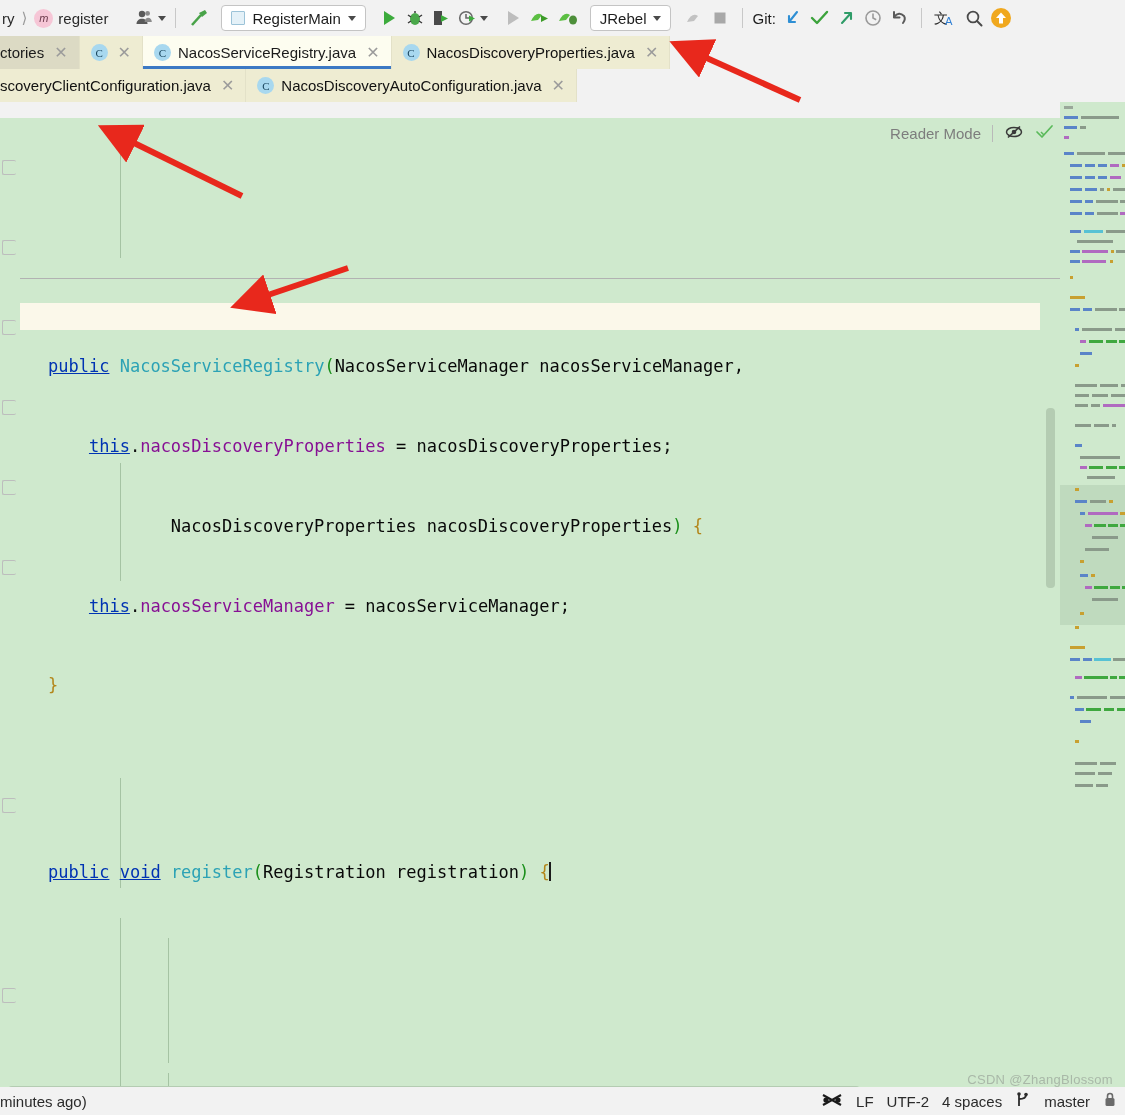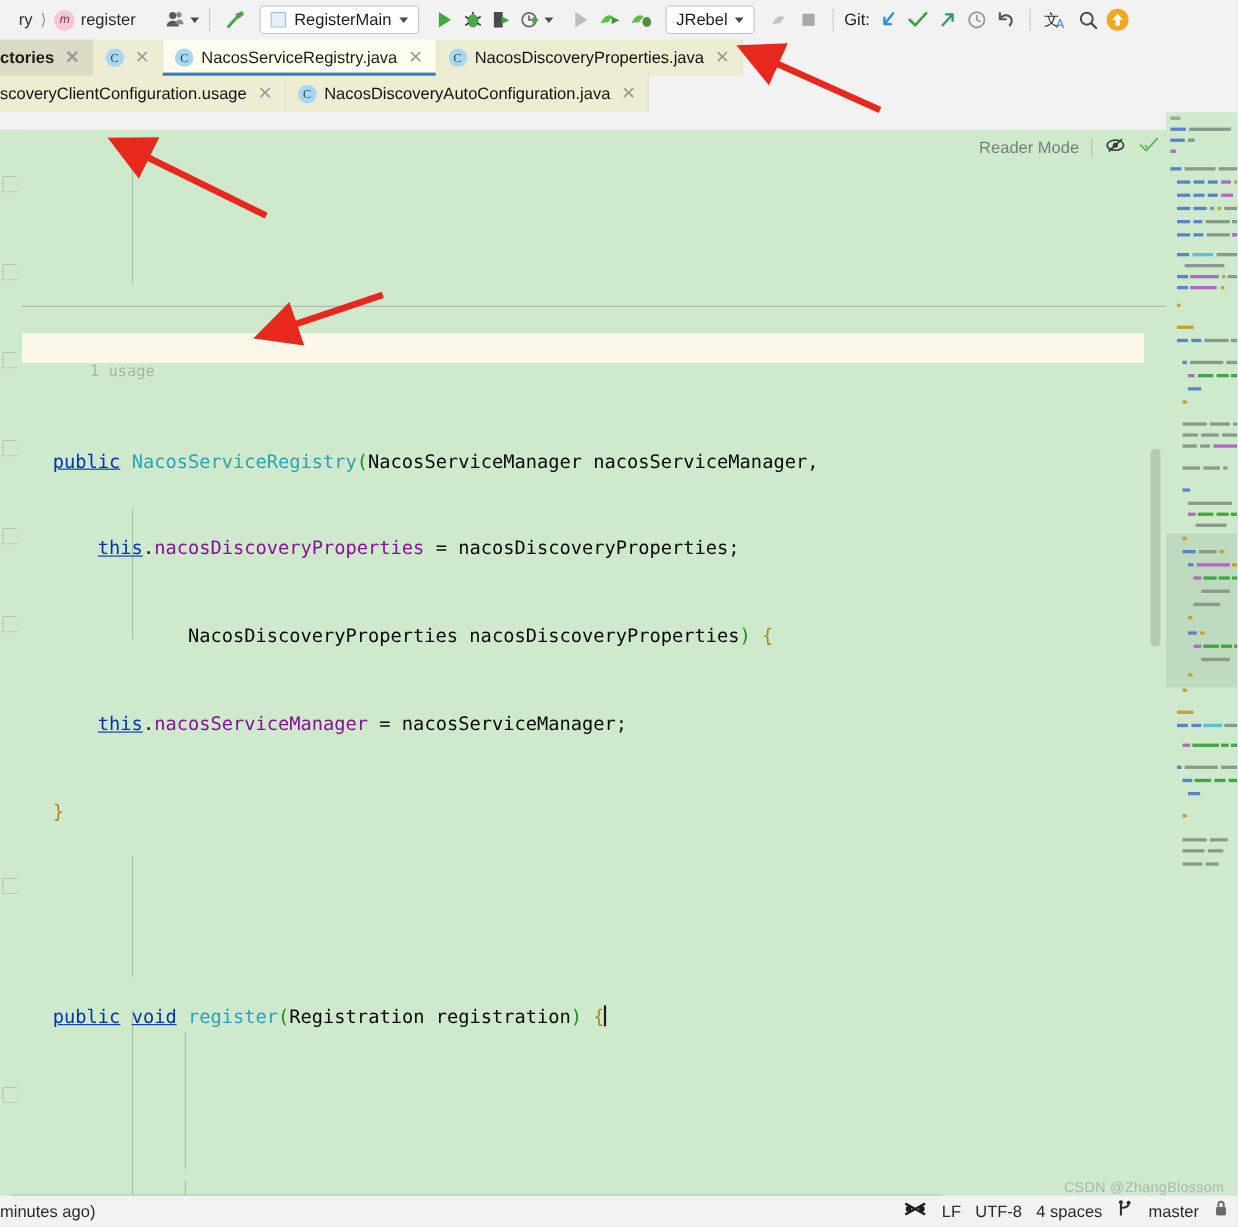--- a/index.html
+++ b/index.html
@@ -10,21 +10,21 @@
     -webkit-font-smoothing:antialiased;
   }
   .app { position:relative; width:1125px; height:1115px; }
 
   
   .toolbar{
     position:absolute; left:0; top:0; width:1125px; height:36px;
     background:#f2f2f2; display:flex; align-items:center; gap:0;
     font-size:15px; color:#1c1c1c; white-space:nowrap;
   }
-  .crumb{ display:flex; align-items:center; gap:5px; padding-left:17px; }
+  .crumb{ display:flex; align-items:center; gap:5px; padding-left:2px; }
   .crumb-text{ font-size:15px; color:#2b2b2b; }
   .crumb-sep{ color:#9a9a9a; font-size:15px; padding:0 2px;}
   .mbadge{
     width:19px;height:19px;border-radius:50%;background:#f6c6d6;
     color:#6d3b4c;font-size:11px;display:flex;align-items:center;justify-content:center;
     font-style:italic;
   }
   .tb-sep{ width:1px; height:20px; background:#c8c8c8; margin:0 9px; }
   .tb-btn{ display:flex; align-items:center; justify-content:center; height:26px; padding:0 3px; }
   .runcfg{
@@ -44,21 +44,21 @@
   
   .tabrow{ position:absolute; left:0; width:1125px; height:33px; display:flex; align-items:stretch; }
   .tabrow.r1{ top:36px; }
   .tabrow.r2{ top:69px; }
   .tabrow-bg{ position:absolute; left:0; width:1125px; height:33px; background:#f2f2f2; }
   .tab{
     display:flex;align-items:center;gap:7px; padding:0 11px;
     background:#eeecd2; font-size:15px; color:#1b1b1b; position:relative;
     border-right:1px solid #e3e1c8;
   }
-  .tab.inactive-gray{ background:#dcdac4;font-weight:bold; }
+  .tab.inactive-gray{ background:#dcdac4; }
   .tab.plain{ background:#eeecd2; }
   .tab.active{ background:#fdfdf0; }
   .tab.active:after{
     content:""; position:absolute; left:0; right:0; bottom:0; height:3px; background:#3c79c4;
   }
   .cicon{
     width:17px;height:17px;border-radius:50%;background:#a8d8ef;color:#18445c;
     font-size:11px; display:flex;align-items:center;justify-content:center;
     font-family:"Liberation Serif", serif;
   }
@@ -332,21 +332,21 @@
     <div class="tab plain" style="position:relative">
       <span class="cicon">C</span>
       <span>NacosDiscoveryProperties.java</span>
       <span class="xclose">✕</span>
     </div>
   </div>
 
   <div class="tabrow r2">
     <div class="tabrow-bg"></div>
     <div class="tab plain" style="position:relative;padding-left:0">
-      <span>scoveryClientConfiguration.usage</span>
+      <span>scoveryClientConfiguration.java</span>
       <span class="xclose">✕</span>
     </div>
     <div class="tab plain" style="position:relative">
       <span class="cicon">C</span>
       <span>NacosDiscoveryAutoConfiguration.java</span>
       <span class="xclose">✕</span>
     </div>
   </div>
 
   <div class="editor">
@@ -385,21 +385,20 @@
     </div>
 
     <div class="code-area">
       <div class="indentguide" style="left:100px;top:30px;height:110px"></div>
       <div class="indentguide" style="left:100px;top:345px;height:118px"></div>
       <div class="indentguide" style="left:100px;top:660px;height:110px"></div>
       <div class="indentguide" style="left:100px;top:800px;height:285px"></div>
       <div class="indentguide" style="left:148px;top:820px;height:125px"></div>
       <div class="indentguide" style="left:148px;top:955px;height:85px"></div>
 
-<div class="ln" style="top:-6px;color:#8a8a8a;font-size:14px;opacity:.55">    <span>1 usage</span></div>
 
 <div class="ln" style="margin-top:-4px"><span class="kw">public</span> <span class="decl">NacosServiceRegistry</span><span class="par">(</span>NacosServiceManager nacosServiceManager<span class="plain">,</span></div>
 
 <div class="ln">    <span class="kw">this</span><span class="plain">.</span><span class="fld">nacosDiscoveryProperties</span> = nacosDiscoveryProperties<span class="plain">;</span></div>
 
 <div class="ln">            NacosDiscoveryProperties nacosDiscoveryProperties<span class="par">)</span> <span class="brc">{</span></div>
 
 <div class="ln">    <span class="kw">this</span><span class="plain">.</span><span class="fld">nacosServiceManager</span> = nacosServiceManager<span class="plain">;</span></div>
 
 <div class="ln"><span class="brc">}</span></div>
@@ -604,21 +603,21 @@
     <span class="status-left">minutes ago)</span>
     <div class="status-right">
       <span>
         <svg width="22" height="18" viewBox="0 0 22 18">
             <path d="M2 4 L20 14 M2 14 L20 4" stroke="#1b1b1b" stroke-width="2.1"></path>
             <circle cx="5" cy="9" r="2.6" fill="#1b1b1b"></circle>
             <circle cx="17" cy="9" r="2.6" fill="#1b1b1b"></circle>
           </svg>
       </span>
       <span>LF</span>
-      <span>UTF-8</span>
+      <span>UTF-2</span>
       <span>4 spaces</span>
       <span>
         <svg width="16" height="18" viewBox="0 0 16 18">
             <path d="M4 3 V15" stroke="#2b2b2b" stroke-width="1.8"></path>
             <path d="M4 8 Q11 8 11 4" stroke="#2b2b2b" stroke-width="1.8" fill="none"></path>
             <circle cx="4" cy="3" r="1.8" fill="#2b2b2b"></circle>
             <circle cx="11" cy="3.5" r="1.8" fill="#2b2b2b"></circle>
           </svg>
       </span>
       <span>master</span>

